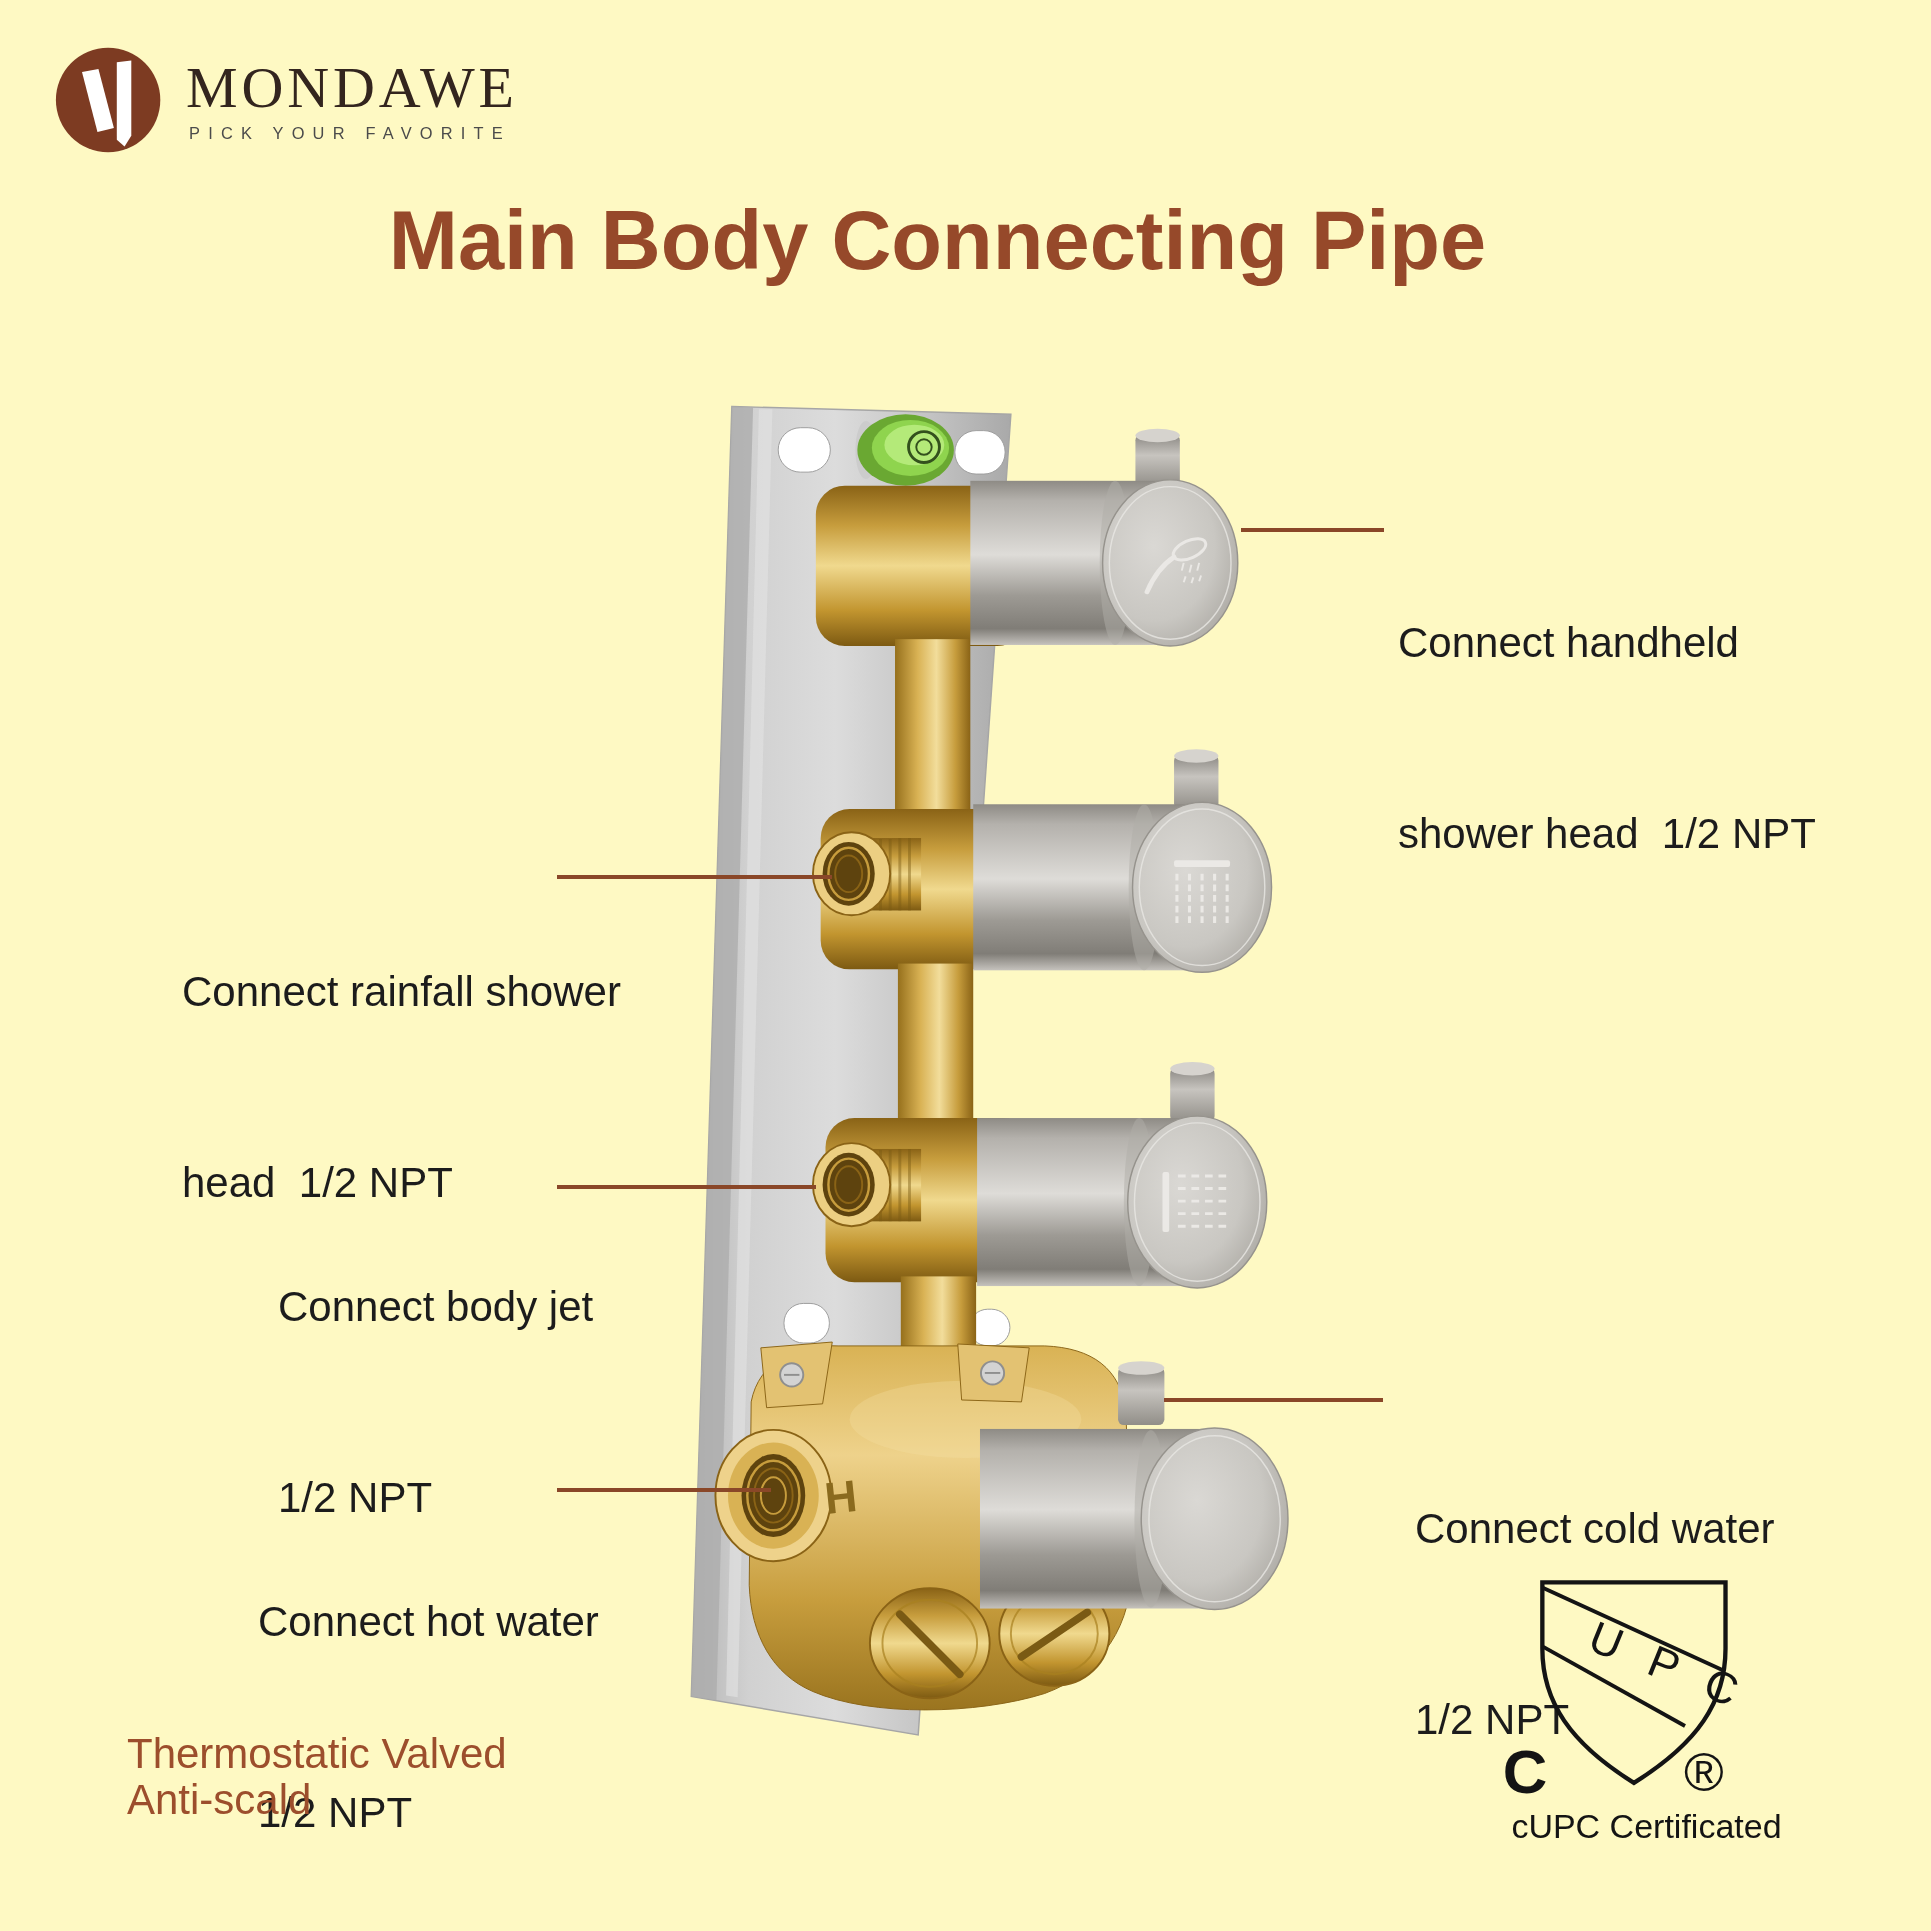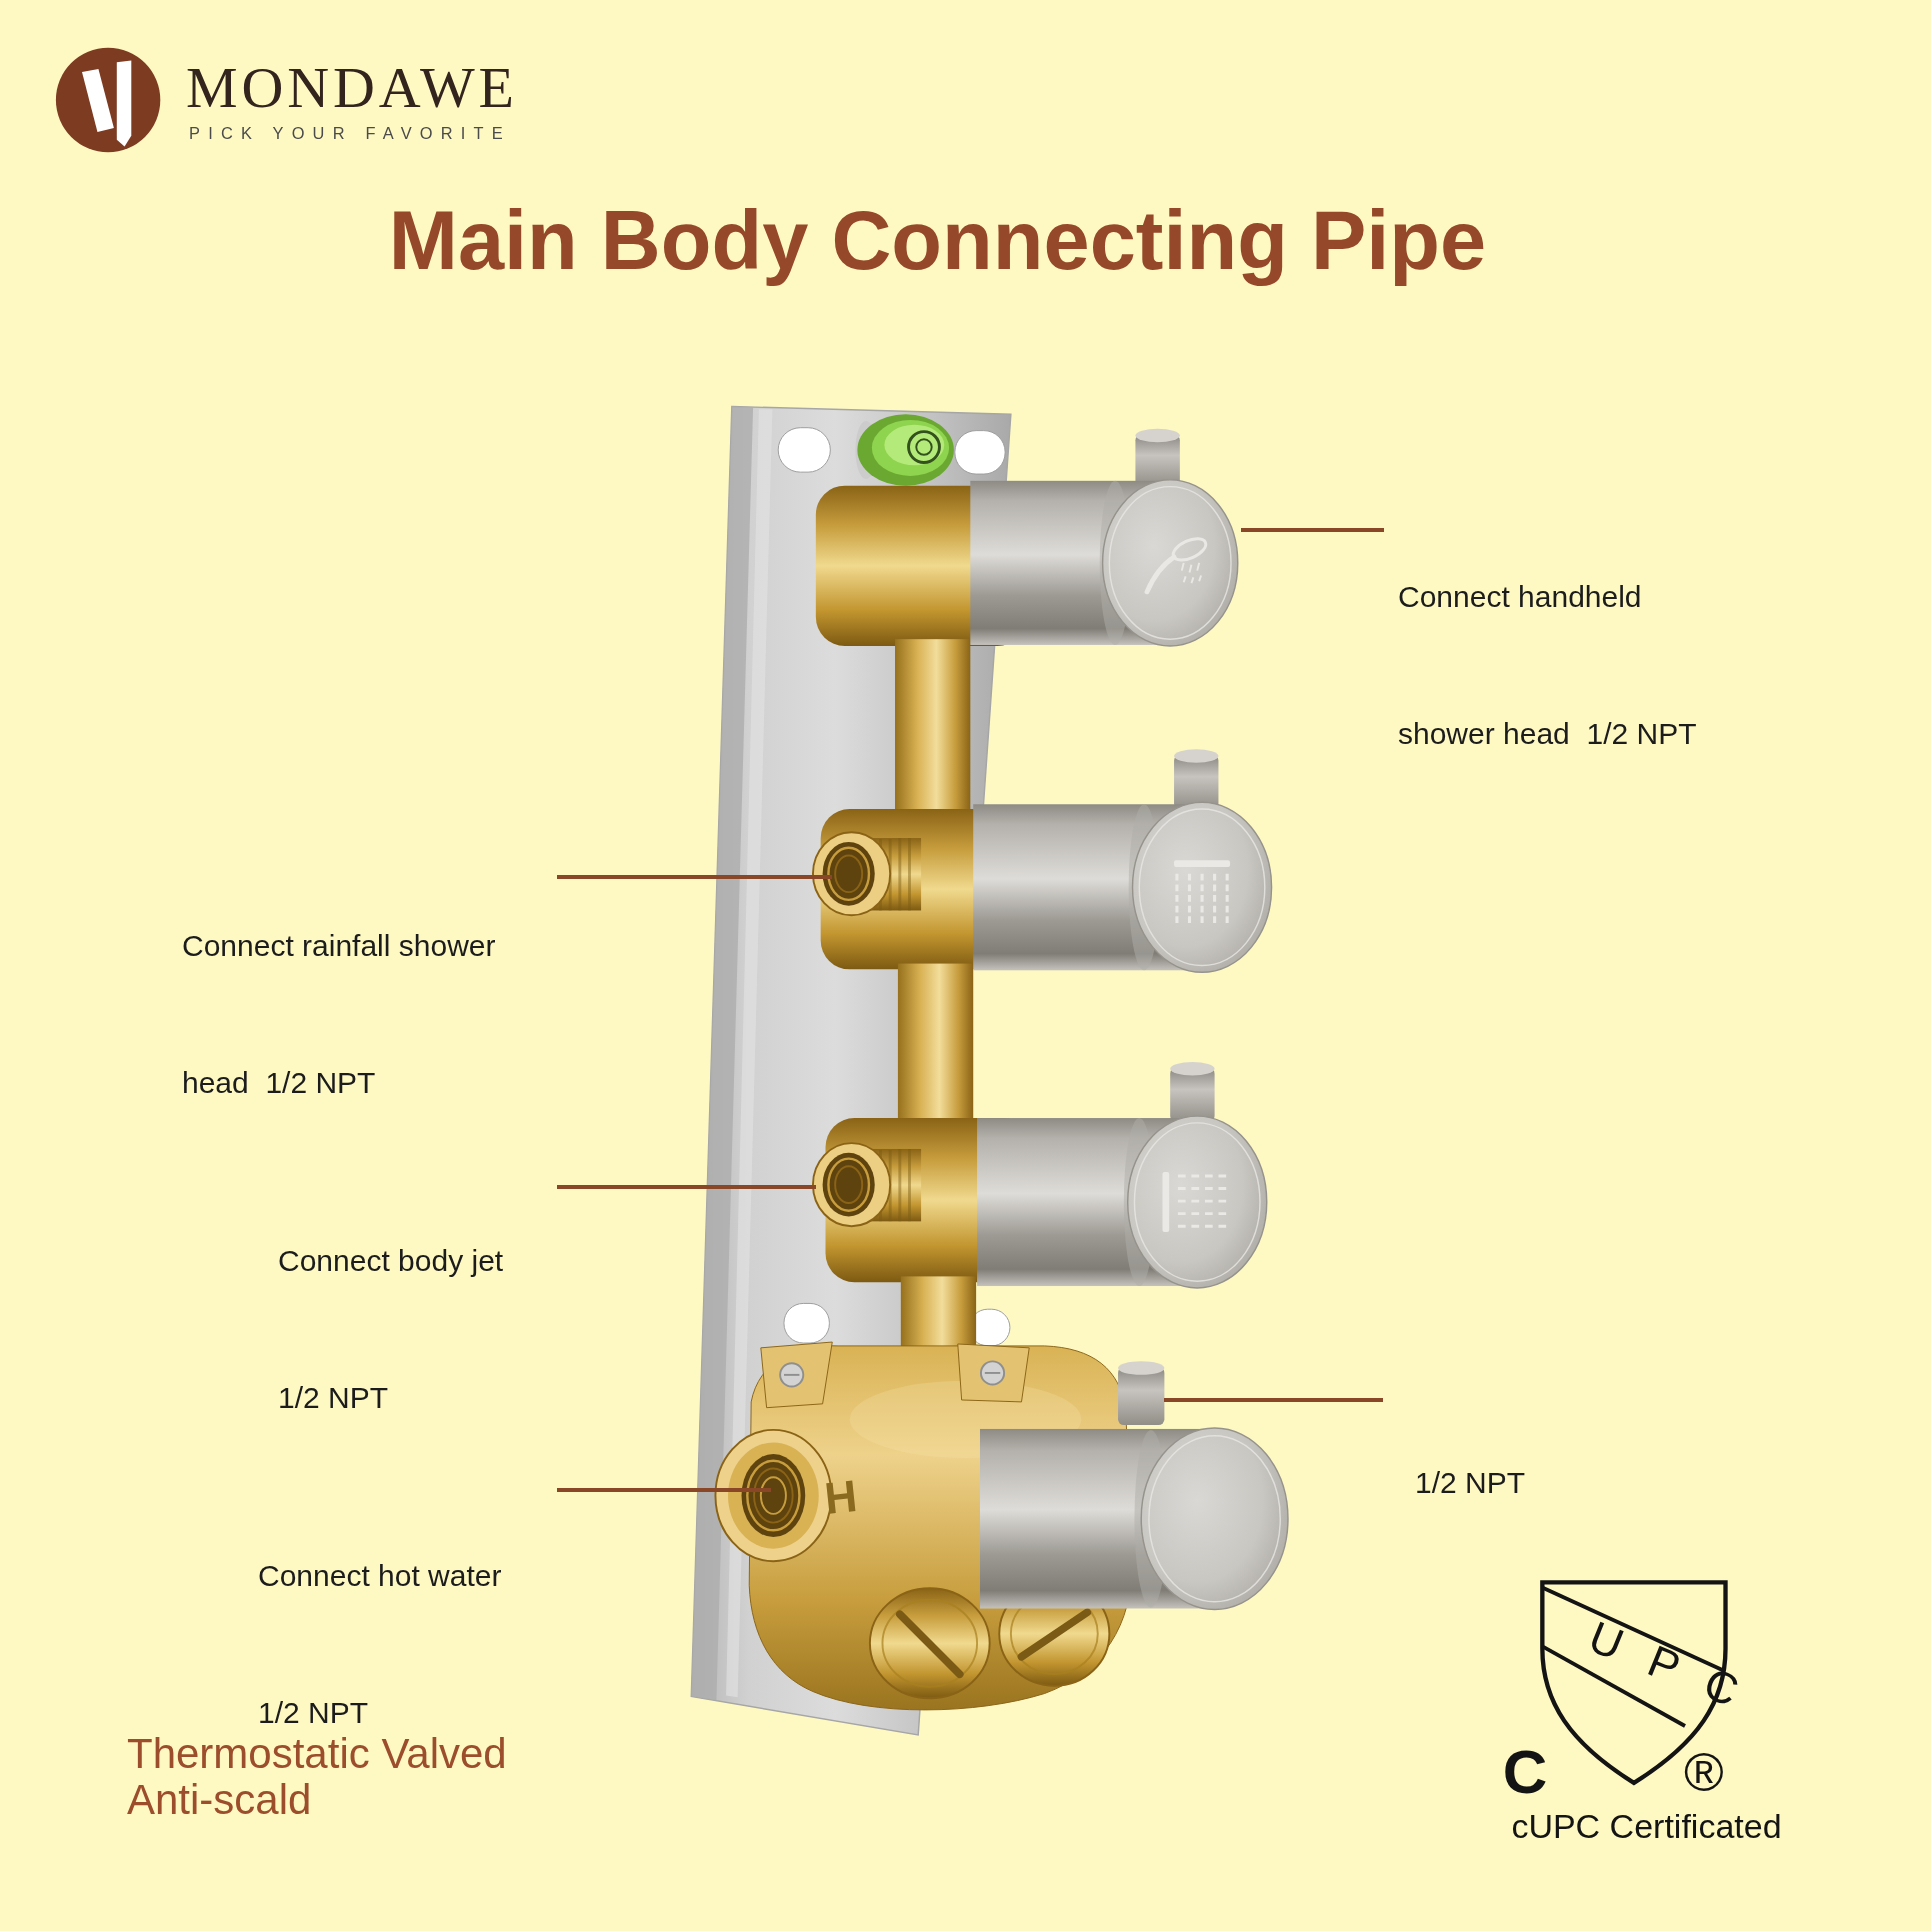--- a/index.html
+++ b/index.html
@@ -17,21 +17,21 @@
   
   .product-svg{position:absolute;left:0;top:0;}
   
   .leader{position:absolute;height:3.9px;background:#8a4728;}
   .l1{left:1241px;top:528px;width:143px;}
   .l2{left:557px;top:875px;width:275px;}
   .l3{left:557px;top:1185px;width:259px;}
   .l4{left:1164px;top:1398px;width:219px;}
   .l5{left:557px;top:1488px;width:214px;}
   
-  .callout{position:absolute;font-size:30px;line-height:1.52;color:#1c1c1c;white-space:pre-wrap;}
+  .callout{position:absolute;font-size:42px;line-height:1.52;color:#1c1c1c;white-space:pre-wrap;}
   .c1{left:1398px;top:483px;}
   .c2{left:182px;top:832px;}
   .c3{left:278px;top:1147px;}
   .c4{left:1415px;top:1369px;}
   .c5{left:258px;top:1462px;}
   
   .feature{position:absolute;left:127px;top:1731px;font-size:42px;line-height:46px;color:#9c4e2c;}
   .cert-svg{position:absolute;left:1468px;top:1564px;}
   .cert-caption{position:absolute;left:1439px;top:1805px;width:415px;text-align:center;
                 font-size:34px;line-height:1.28;color:#141414;}
@@ -243,20 +243,21 @@
   </div>
   <div class="callout c2">
     <div>Connect rainfall shower</div>
     <div>head  1/2 NPT</div>
   </div>
   <div class="callout c3">
     <div>Connect body jet</div>
     <div>1/2 NPT</div>
   </div>
   <div class="callout c4">
+    <div>Connect cold water</div>
     <div>1/2 NPT</div>
   </div>
   <div class="callout c5">
     <div>Connect hot water</div>
     <div>1/2 NPT</div>
   </div>
 
   <div class="feature">
     <div>Thermostatic Valved</div>
     <div>Anti-scald</div>

